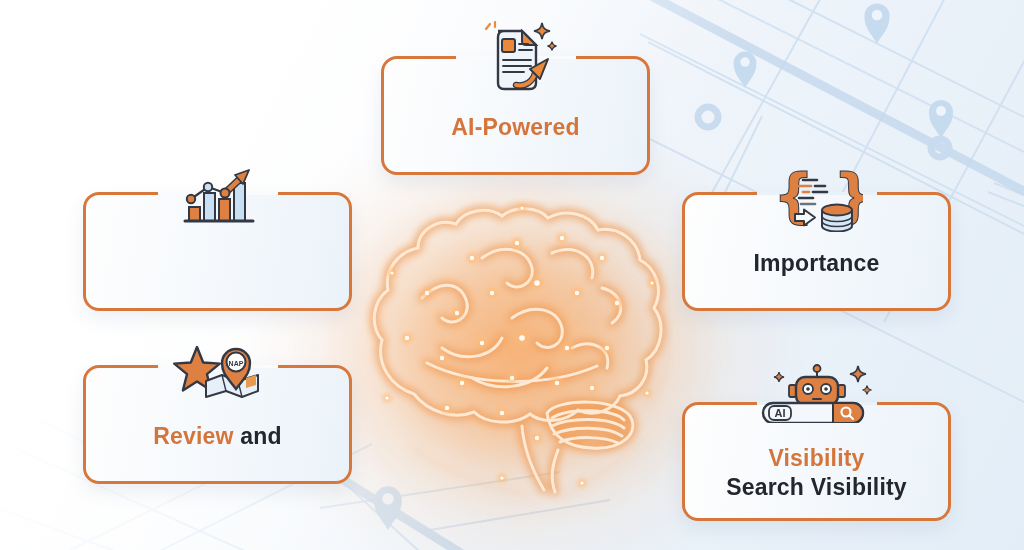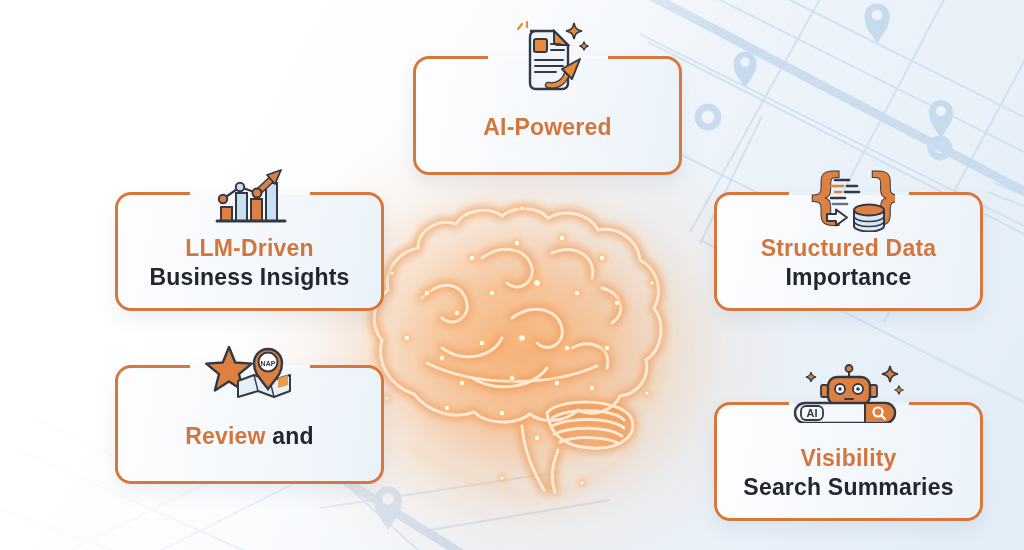--- a/index.html
+++ b/index.html
@@ -22,21 +22,20 @@
     position:absolute;left:315px;top:175px;width:410px;height:355px;border-radius:50%;
     background:radial-gradient(50% 50% at 50% 50%,rgba(247,166,96,.78) 0%,rgba(247,166,96,.42) 46%,rgba(247,176,116,.15) 72%,rgba(247,176,116,0) 100%);
     filter:blur(6px);
   }
   .brain{position:absolute;left:352px;top:198px;width:330px;height:312px;}
   .card{
     position:absolute;width:263px;height:113px;
     border:3px solid #d8773c;border-radius:16px;
     background:linear-gradient(100deg,#fefefe 0%,#f4f8fc 55%,#eaf2f9 100%);
     box-shadow:0 8px 18px rgba(80,110,150,.10);
-    margin-left:32px;
   }
   .card-top   {left:381px;top:56px;}
   .card-left1 {left:83px; top:192px;}
   .card-right1{left:682px;top:192px;}
   .card-left2 {left:83px; top:365px;}
   .card-right2{left:682px;top:402px;}
   .notch{
     position:absolute;top:-3px;left:50%;transform:translateX(-50%);
     width:120px;height:3px;background:#fafbfd;
   }
@@ -254,24 +253,20 @@
       <rect x="59" y="18" width="11" height="38" fill="#c9dff2" stroke="#323844" stroke-width="2"></rect>
       <path d="M10,56 H78" stroke="#323844" stroke-width="3" stroke-linecap="round"></path>
       <path d="M16,34 L33,22 L50,28" fill="none" stroke="#323844" stroke-width="2.2"></path>
       <path d="M50,28 L66,13" stroke="#323844" stroke-width="7.5" stroke-linecap="round"></path>
       <path d="M50,28 L66,13" stroke="#dd8041" stroke-width="4.5" stroke-linecap="round"></path>
       <path d="M74,5 L68,19 L60,10 Z" fill="#dd8041" stroke="#323844" stroke-width="1.8" stroke-linejoin="round"></path>
       <circle cx="16" cy="34" r="4.2" fill="#dd8041" stroke="#323844" stroke-width="2"></circle>
       <circle cx="33" cy="22" r="4.2" fill="#c9dff2" stroke="#323844" stroke-width="2"></circle>
       <circle cx="50" cy="28" r="4.5" fill="#dd8041" stroke="#323844" stroke-width="2"></circle>
     </svg>
-    <div class="card-title">
-      <div><span class="accent">LLM-Driven</span><span></span></div>
-      <div>Business Insights</div>
-    </div>
   </div>
 
   <div class="card card-right1">
     <div class="notch notch-blue"></div>
     <svg class="icon icon-code" viewBox="0 0 92 68" aria-hidden="true">
       <text x="2" y="52" font-size="58" font-weight="bold" fill="#dd8041" stroke="#323844" stroke-width="1" font-family="DejaVu Sans, sans-serif">{</text>
       <text x="62" y="52" font-size="58" font-weight="bold" fill="#dd8041" stroke="#323844" stroke-width="1" font-family="DejaVu Sans, sans-serif">}</text>
       <g stroke-width="2.6" stroke-linecap="round">
         <path d="M32,16 H46" stroke="#323844"></path>
         <path d="M28,22 H40" stroke="#dd8041"></path>
@@ -281,21 +276,20 @@
         <path d="M28,34 H42" stroke="#323844"></path>
         <path d="M30,40 H44" stroke="#6b7280"></path>
       </g>
       <path d="M24,50 h9 v-4.5 l11,8 -11,8 v-4.5 h-9 z" fill="#f7fafd" stroke="#323844" stroke-width="2" stroke-linejoin="round"></path>
       <path d="M51,46 V62 a15,5.5 0 0 0 30,0 V46" fill="#d8e7f5" stroke="#323844" stroke-width="2"></path>
       <path d="M51,52 a15,5.5 0 0 0 30,0" fill="none" stroke="#323844" stroke-width="1.6"></path>
       <path d="M51,57 a15,5.5 0 0 0 30,0" fill="none" stroke="#323844" stroke-width="1.6"></path>
       <ellipse cx="66" cy="46" rx="15" ry="5.5" fill="#dd8041" stroke="#323844" stroke-width="2"></ellipse>
     </svg>
     <div class="card-title">
-      <div><span class="accent">Structured Data</span><span></span></div>
       <div>Importance</div>
     </div>
   </div>
 
   <div class="card card-left2">
     <div class="notch"></div>
     <svg class="icon icon-star" viewBox="0 0 104 62" aria-hidden="true">
       <path d="M31,10 L37.2,25.5 L53.8,26.6 L41,37.2 L45.1,53.4 L31,44.5 L16.9,53.4 L21,37.2 L8.2,26.6 L24.8,25.5 Z" fill="#dd8041" stroke="#323844" stroke-width="2.4" stroke-linejoin="round"></path>
       <path d="M40,44 L56,38 L72,44 L92,38 L92,54 L76,60 L60,54 L40,60 Z" fill="#e7f0f9" stroke="#323844" stroke-width="2" stroke-linejoin="round"></path>
       <path d="M80,41 L90,38 L90,48 L80,51 Z" fill="#e89a4d"></path>
@@ -327,17 +321,17 @@
       <rect x="14" y="43" width="22" height="14" rx="5" fill="none" stroke="#323844" stroke-width="1.8"></rect>
       <text x="25" y="54" text-anchor="middle" font-size="11" font-weight="bold" fill="#323844" font-family="Liberation Sans, sans-serif">AI</text>
       <circle cx="91" cy="49" r="4.5" fill="none" stroke="#ffffff" stroke-width="2.2"></circle>
       <path d="M94.5,52.5 L98,56" stroke="#ffffff" stroke-width="2.2" stroke-linecap="round"></path>
       <path transform="translate(24,14) scale(0.5)" d="M0,-10 C1.2,-3.5 3.5,-1.2 10,0 C3.5,1.2 1.2,3.5 0,10 C-1.2,3.5 -3.5,1.2 -10,0 C-3.5,-1.2 -1.2,-3.5 0,-10 Z" fill="#dd8041" stroke="#323844" stroke-width="2.6"></path>
       <path transform="translate(103,11) scale(0.8)" d="M0,-10 C1.2,-3.5 3.5,-1.2 10,0 C3.5,1.2 1.2,3.5 0,10 C-1.2,3.5 -3.5,1.2 -10,0 C-3.5,-1.2 -1.2,-3.5 0,-10 Z" fill="#dd8041" stroke="#323844" stroke-width="2"></path>
       <path transform="translate(112,27) scale(0.45)" d="M0,-10 C1.2,-3.5 3.5,-1.2 10,0 C3.5,1.2 1.2,3.5 0,10 C-1.2,3.5 -3.5,1.2 -10,0 C-3.5,-1.2 -1.2,-3.5 0,-10 Z" fill="#dd8041" stroke="#323844" stroke-width="2.8"></path>
     </svg>
     <div class="card-title">
       <div><span class="accent">Visibility</span><span></span></div>
-      <div>Search Summaries</div>
+      <div>Search Visibility</div>
     </div>
   </div>
 
 </div>
 
 </body></html>

